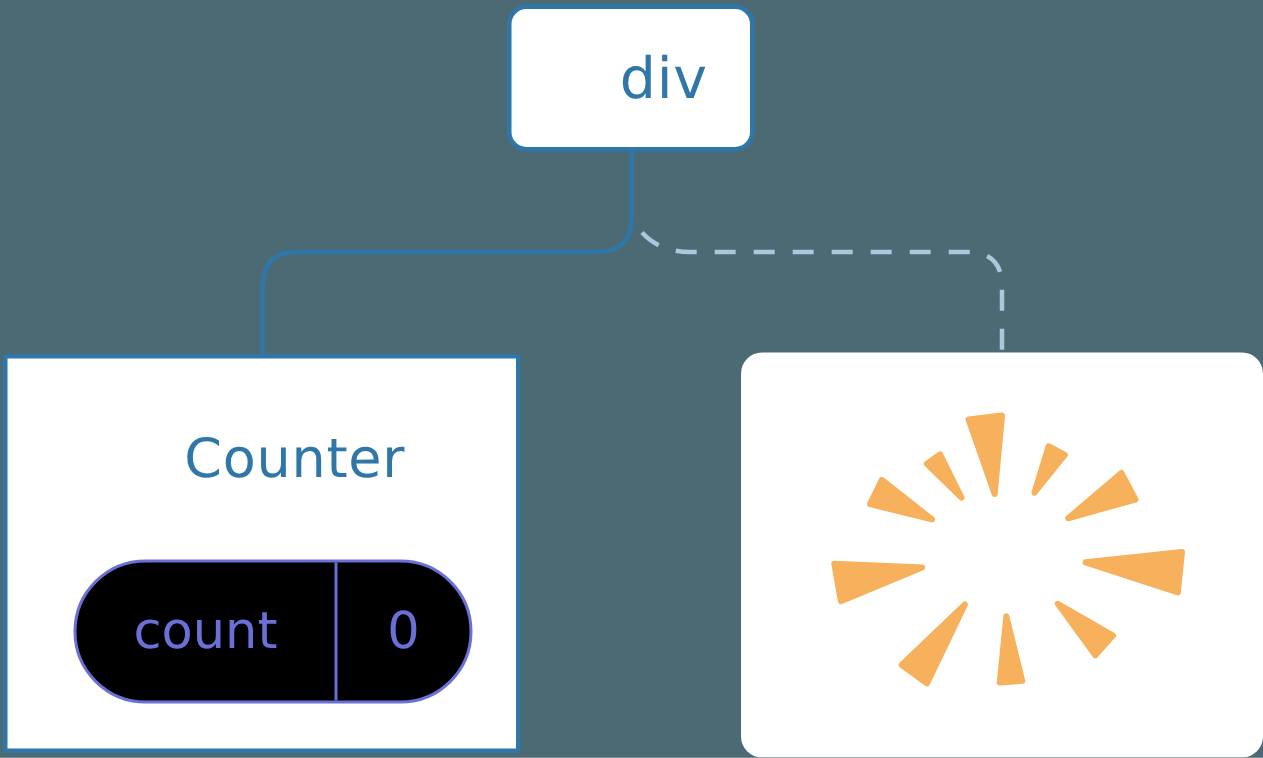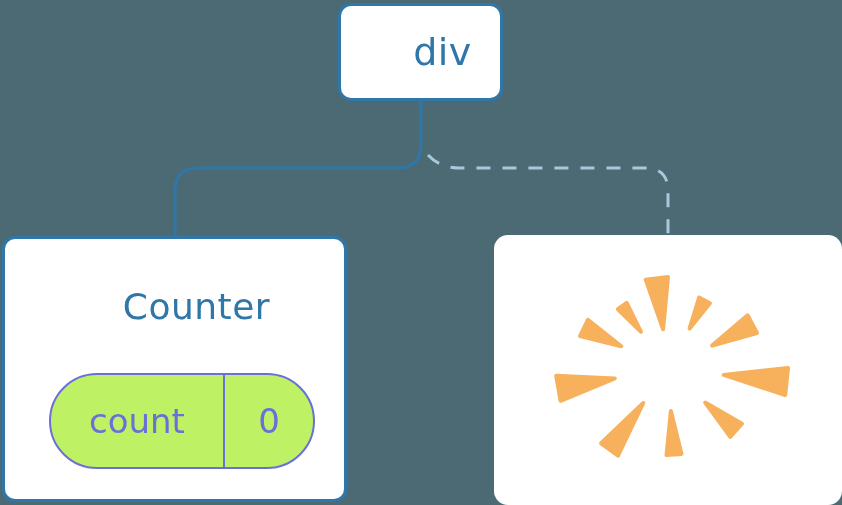--- a/index.html
+++ b/index.html
@@ -55,21 +55,21 @@
     display: flex;
     align-items: center;
     justify-content: center;
   }
 
   #card-counter {
     left: 2px;
     top: 236px;
     width: 345px;
     height: 266px;
-    border-radius: 13px;
+    border-radius: 3px;
     display: flex;
     flex-direction: column;
     align-items: center;
   }
 
   #card-sparkle {
     left: 494px;
     top: 235px;
     width: 348px;
     height: 270px;
@@ -96,21 +96,21 @@
     position: absolute;
     left: 44px;
     top: 134px;
     width: 266px;
     height: 96px;
     border: 2px solid #6b6fd8;
     border-radius: 48px;
     box-sizing: border-box;
     display: flex;
     align-items: stretch;
-    background: #bef264;
+    background: #000000;
   }
 
   .pill-cell {
     display: flex;
     align-items: center;
     justify-content: center;
     color: #6b6fd8;
     font-size: 34px;
     line-height: 1;
     user-select: none;

